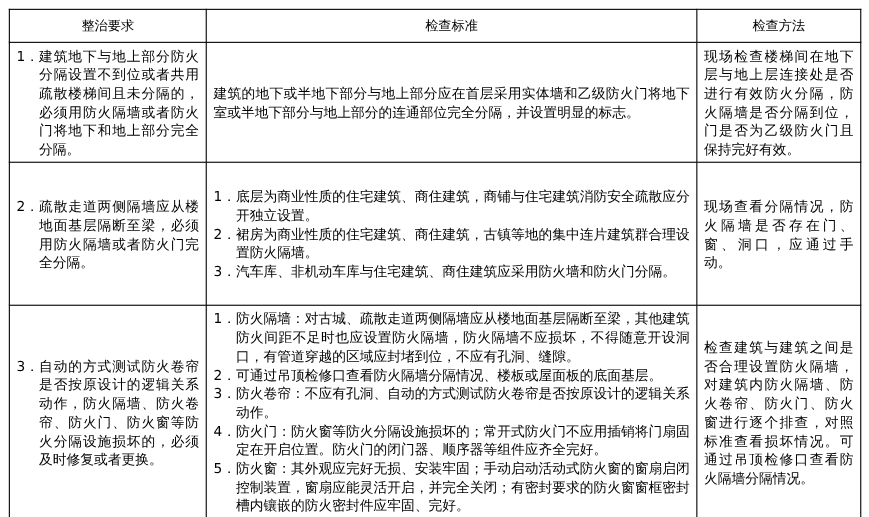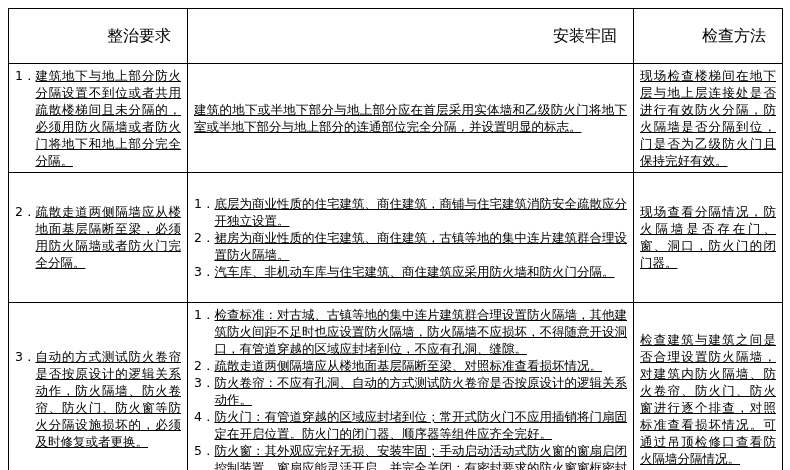--- a/index.html
+++ b/index.html
@@ -28,61 +28,59 @@
     font-weight: normal;
     text-align: justify;
     text-justify: inter-character;
     overflow: hidden;
     box-sizing: border-box;
   }
   .col-req   { width: 179px; }
   .col-std   { width: 446px; }
   .col-mthd  { width: 149px; }
   .doc-table th {
-    text-align: right;
-    font-size: 16px;
+    text-align: center;
+    font-size: 12px;
     height: 30px;
-    padding: 16px;
+    padding: 6px;
   }
   .row-1 td { height: 107px; }
   .row-2 td { height: 130px; }
   .row-3 td { height: 186px; }
   .item {
     display: flex;
     align-items: flex-start;
   }
   .item .num {
     flex: 0 0 auto;
     white-space: nowrap;
   }
   .item .txt {
     flex: 1 1 auto;
     text-align: justify;
     text-justify: inter-character;
-    text-decoration: underline;
   }
   .para {
     text-align: justify;
     text-justify: inter-character;
-    text-decoration: underline;
   }
 </style>
 </head>
 <body>
 
 <table class="doc-table">
   <colgroup>
     <col class="col-req">
     <col class="col-std">
     <col class="col-mthd">
   </colgroup>
   <thead>
     <tr>
       <th>整治要求</th>
-      <th>安装牢固</th>
+      <th>检查标准</th>
       <th>检查方法</th>
     </tr>
   </thead>
   <tbody>
     <tr class="row-1">
       <td>
         <div class="item">
           <span class="num">1．</span>
           <span class="txt">建筑地下与地上部分防火分隔设置不到位或者共用疏散楼梯间且未分隔的，必须用防火隔墙或者防火门将地下和地上部分完全分隔。</span>
         </div>
@@ -109,46 +107,46 @@
         <div class="item">
           <span class="num">2．</span>
           <span class="txt">裙房为商业性质的住宅建筑、商住建筑，古镇等地的集中连片建筑群合理设置防火隔墙。</span>
         </div>
         <div class="item">
           <span class="num">3．</span>
           <span class="txt">汽车库、非机动车库与住宅建筑、商住建筑应采用防火墙和防火门分隔。</span>
         </div>
       </td>
       <td>
-        <div class="para">现场查看分隔情况，防火隔墙是否存在门、窗、洞口，防火门的闭门器。</div>
+        <div class="para">现场查看分隔情况，防火隔墙是否存在门、窗、洞口，应通过手动。</div>
       </td>
     </tr>
     <tr class="row-3">
       <td>
         <div class="item">
           <span class="num">3．</span>
           <span class="txt">自动的方式测试防火卷帘是否按原设计的逻辑关系动作，防火隔墙、防火卷帘、防火门、防火窗等防火分隔设施损坏的，必须及时修复或者更换。</span>
         </div>
       </td>
       <td>
         <div class="item">
           <span class="num">1．</span>
-          <span class="txt">检查标准：对古城、古镇等地的集中连片建筑群合理设置防火隔墙，其他建筑防火间距不足时也应设置防火隔墙，防火隔墙不应损坏，不得随意开设洞口，有管道穿越的区域应封堵到位，不应有孔洞、缝隙。</span>
+          <span class="txt">防火隔墙：对古城、疏散走道两侧隔墙应从楼地面基层隔断至梁，其他建筑防火间距不足时也应设置防火隔墙，防火隔墙不应损坏，不得随意开设洞口，有管道穿越的区域应封堵到位，不应有孔洞、缝隙。</span>
         </div>
         <div class="item">
           <span class="num">2．</span>
-          <span class="txt">疏散走道两侧隔墙应从楼地面基层隔断至梁、对照标准查看损坏情况。</span>
+          <span class="txt">可通过吊顶检修口查看防火隔墙分隔情况、楼板或屋面板的底面基层。</span>
         </div>
         <div class="item">
           <span class="num">3．</span>
           <span class="txt">防火卷帘：不应有孔洞、自动的方式测试防火卷帘是否按原设计的逻辑关系动作。</span>
         </div>
         <div class="item">
           <span class="num">4．</span>
-          <span class="txt">防火门：有管道穿越的区域应封堵到位；常开式防火门不应用插销将门扇固定在开启位置。防火门的闭门器、顺序器等组件应齐全完好。</span>
+          <span class="txt">防火门：防火窗等防火分隔设施损坏的；常开式防火门不应用插销将门扇固定在开启位置。防火门的闭门器、顺序器等组件应齐全完好。</span>
         </div>
         <div class="item">
           <span class="num">5．</span>
           <span class="txt">防火窗：其外观应完好无损、安装牢固；手动启动活动式防火窗的窗扇启闭控制装置，窗扇应能灵活开启，并完全关闭；有密封要求的防火窗窗框密封槽内镶嵌的防火密封件应牢固、完好。</span>
         </div>
       </td>
       <td>
         <div class="para">检查建筑与建筑之间是否合理设置防火隔墙，对建筑内防火隔墙、防火卷帘、防火门、防火窗进行逐个排查，对照标准查看损坏情况。可通过吊顶检修口查看防火隔墙分隔情况。</div>
       </td>
     </tr>

